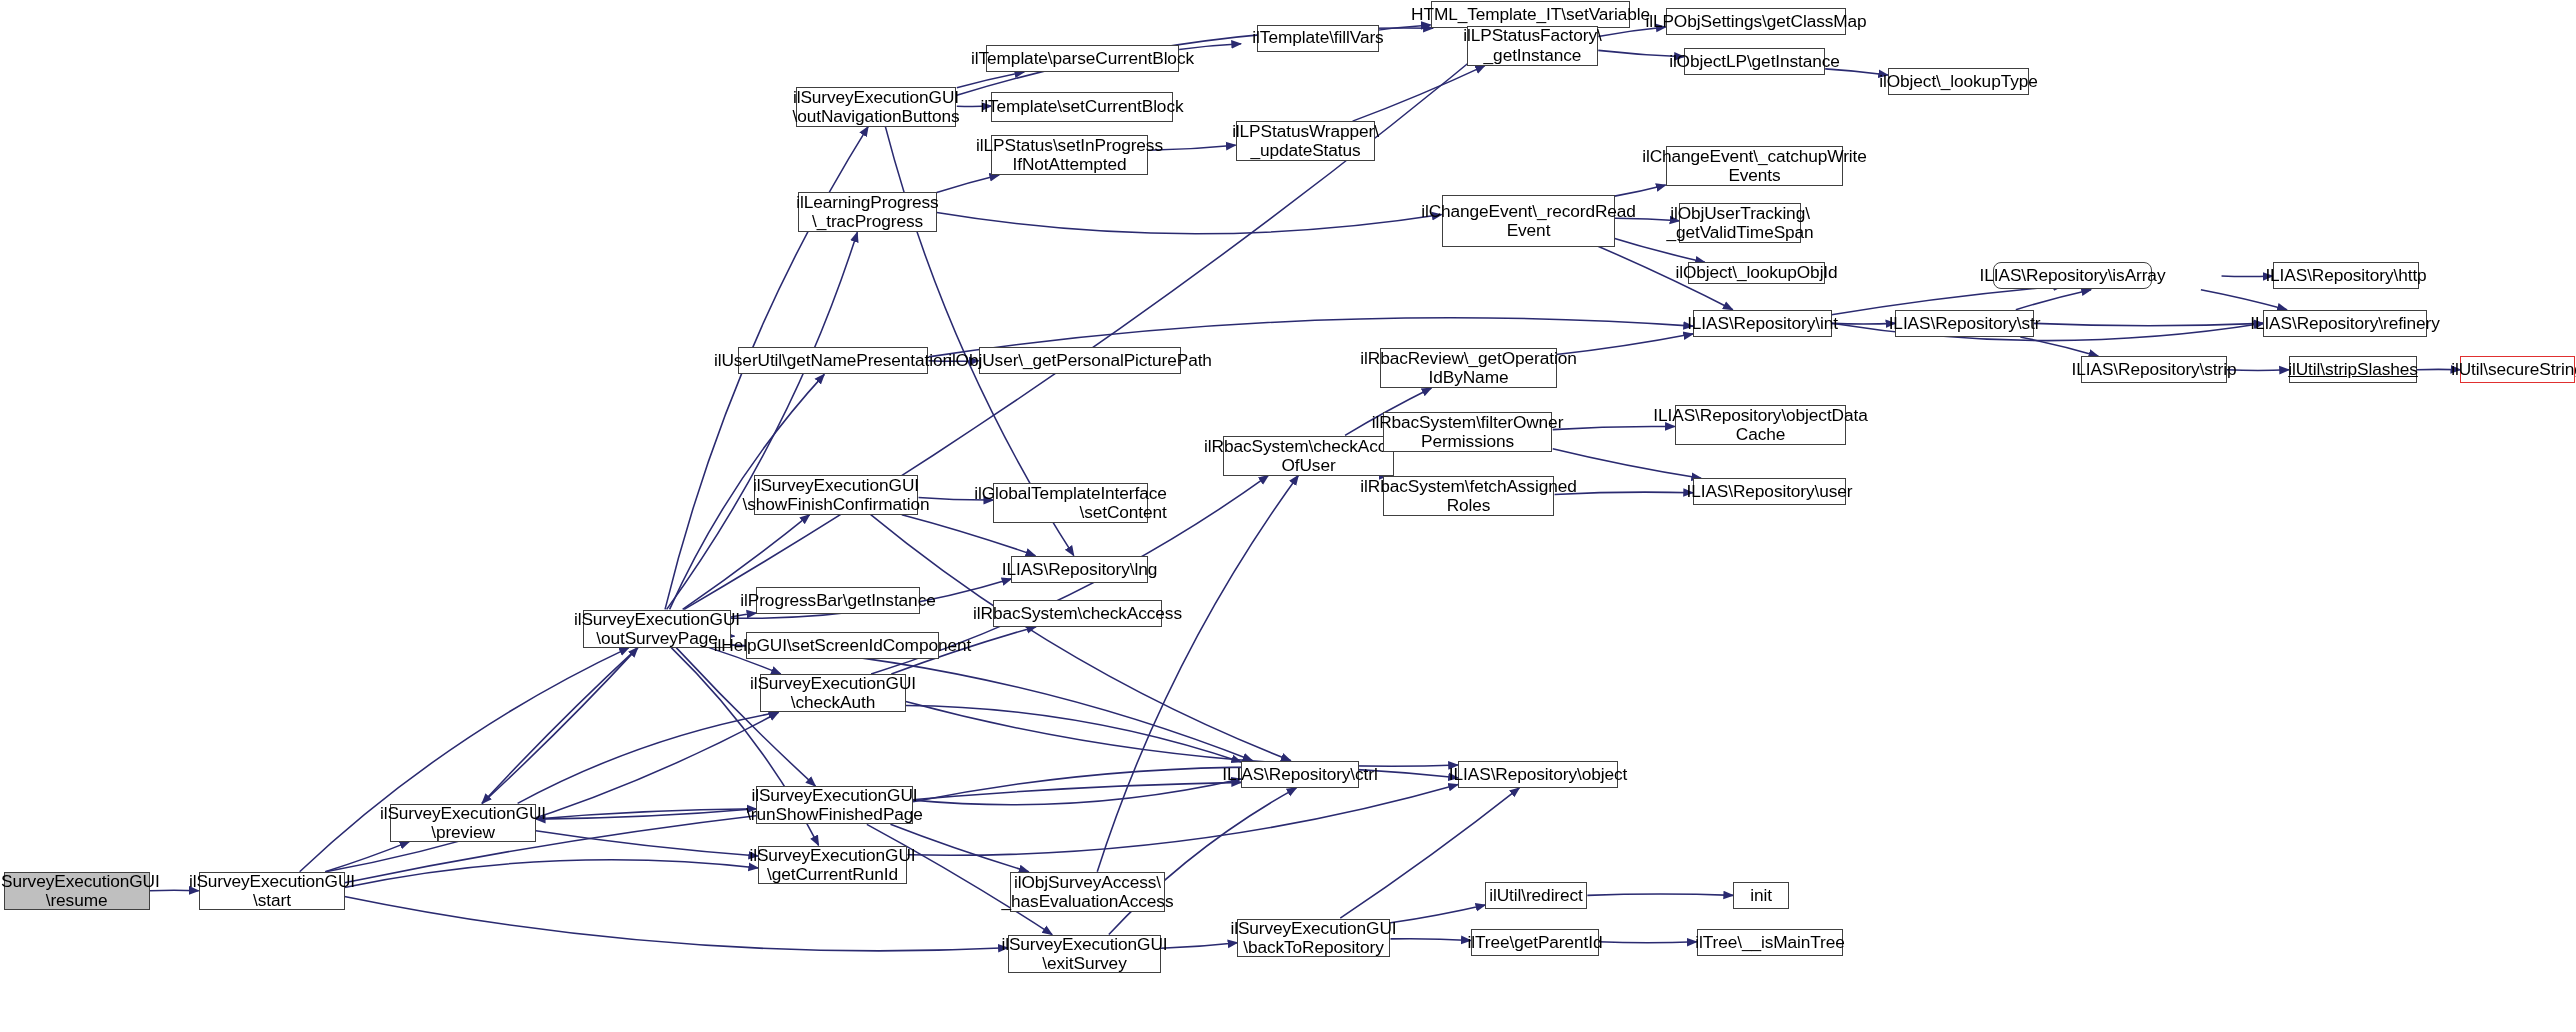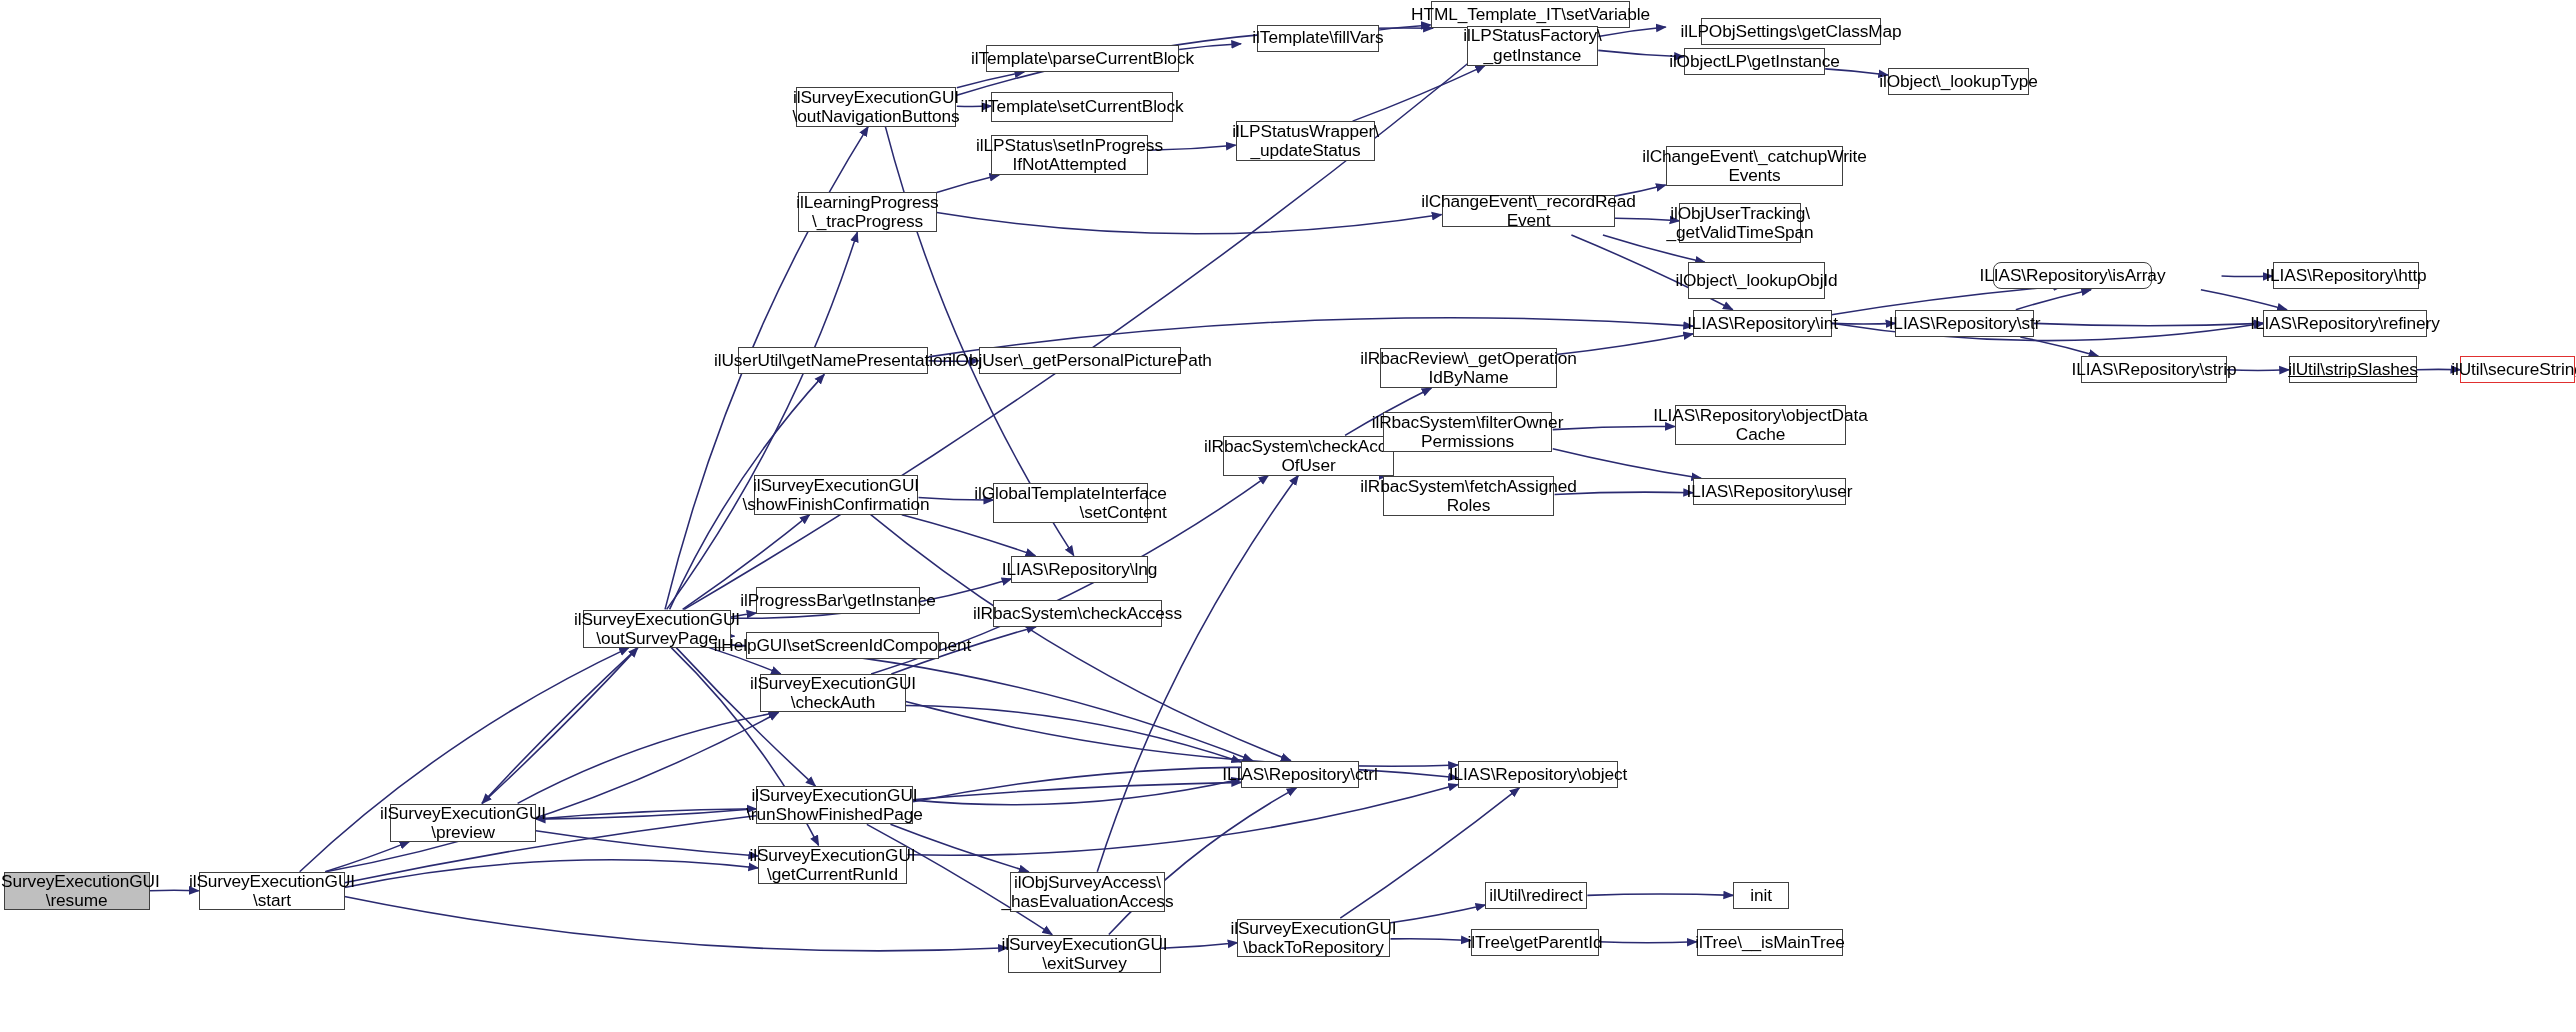--- a/index.html
+++ b/index.html
@@ -182,38 +182,38 @@
 _updateStatus</div>
       <div class="node" style="left: 979px; top: 347px; width: 202px; height: 27px;">ilObjUser\_getPersonalPicturePath</div>
       <div class="node" style="left: 1223px; top: 436px; width: 171px; height: 40px;">ilRbacSystem\checkAccess
 OfUser</div>
       <div class="node" style="left: 1241px; top: 761px; width: 118px; height: 27px;">ILIAS\Repository\ctrl</div>
       <div class="node" style="left: 1237px; top: 919px; width: 153px; height: 38px;">ilSurveyExecutionGUI
 \backToRepository</div>
       <div class="node" style="left: 1431px; top: 0.9px; width: 199px; height: 27px;">HTML_Template_IT\setVariable</div>
       <div class="node" style="left: 1467px; top: 25.5px; width: 131px; height: 40px;">ilLPStatusFactory\
 _getInstance</div>
-      <div class="node" style="left: 1442px; top: 195px; width: 173px; height: 32px;">ilChangeEvent\_recordRead
+      <div class="node" style="left: 1442px; top: 195px; width: 173px; height: 52px;">ilChangeEvent\_recordRead
 Event</div>
       <div class="node" style="left: 1380px; top: 348px; width: 177px; height: 40px;">ilRbacReview\_getOperation
 IdByName</div>
       <div class="node" style="left: 1383px; top: 412px; width: 169px; height: 40px;">ilRbacSystem\filterOwner
 Permissions</div>
       <div class="node" style="left: 1383px; top: 476px; width: 171px; height: 40px;">ilRbacSystem\fetchAssigned
 Roles</div>
       <div class="node" style="left: 1458px; top: 761px; width: 160px; height: 27px;">ILIAS\Repository\object</div>
       <div class="node" style="left: 1485px; top: 882px; width: 102px; height: 27px;">ilUtil\redirect</div>
       <div class="node" style="left: 1471px; top: 929px; width: 128px; height: 27px;">ilTree\getParentId</div>
-      <div class="node" style="left: 1666px; top: 18px; width: 180px; height: 27px; margin-left: 35px;">ilLPObjSettings\getClassMap</div>
+      <div class="node" style="left: 1666px; top: 8px; width: 180px; height: 27px;">ilLPObjSettings\getClassMap</div>
       <div class="node" style="left: 1684px; top: 48px; width: 141px; height: 27px;">ilObjectLP\getInstance</div>
       <div class="node" style="left: 1666px; top: 146px; width: 177px; height: 40px;">ilChangeEvent\_catchupWrite
 Events</div>
       <div class="node" style="left: 1679px; top: 203px; width: 122px; height: 40px;">ilObjUserTracking\
 _getValidTimeSpan</div>
-      <div class="node" style="left: 1688px; top: 262px; width: 137px; height: 37px;">ilObject\_lookupObjId</div>
+      <div class="node" style="left: 1688px; top: 262px; width: 137px; height: 22px;">ilObject\_lookupObjId</div>
       <div class="node" style="left: 1693px; top: 310px; width: 139px; height: 27px;">ILIAS\Repository\int</div>
       <div class="node" style="left: 1675px; top: 405px; width: 171px; height: 40px;">ILIAS\Repository\objectData
 Cache</div>
       <div class="node" style="left: 1693px; top: 478px; width: 153px; height: 27px;">ILIAS\Repository\user</div>
       <div class="node" style="left: 1733px; top: 882px; width: 56px; height: 27px;">init</div>
       <div class="node" style="left: 1697px; top: 929px; width: 146px; height: 27px;">ilTree\__isMainTree</div>
       <div class="node" style="left: 1888px; top: 68px; width: 141px; height: 27px;">ilObject\_lookupType</div>
       <div class="node" style="left: 1895px; top: 310px; width: 139px; height: 27px;">ILIAS\Repository\str</div>
       <div class="node" style="left: 1993px; top: 262px; width: 159px; height: 27px; border-radius: 8px;">ILIAS\Repository\isArray</div>
       <div class="node" style="left: 2263px; top: 310px; width: 164px; height: 27px;">ILIAS\Repository\refinery</div>

